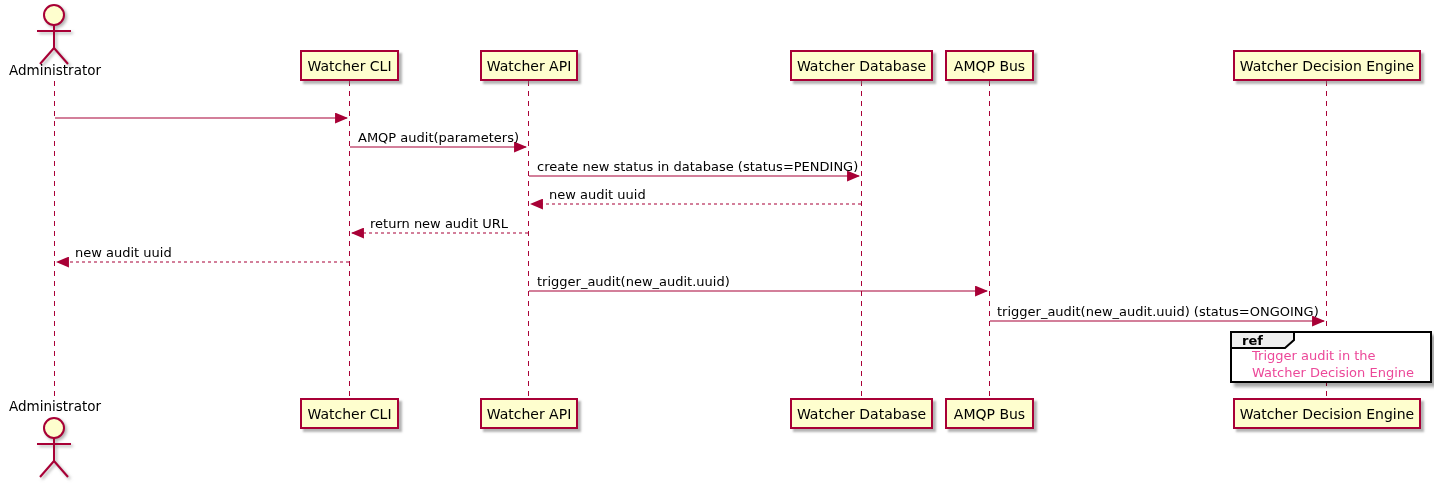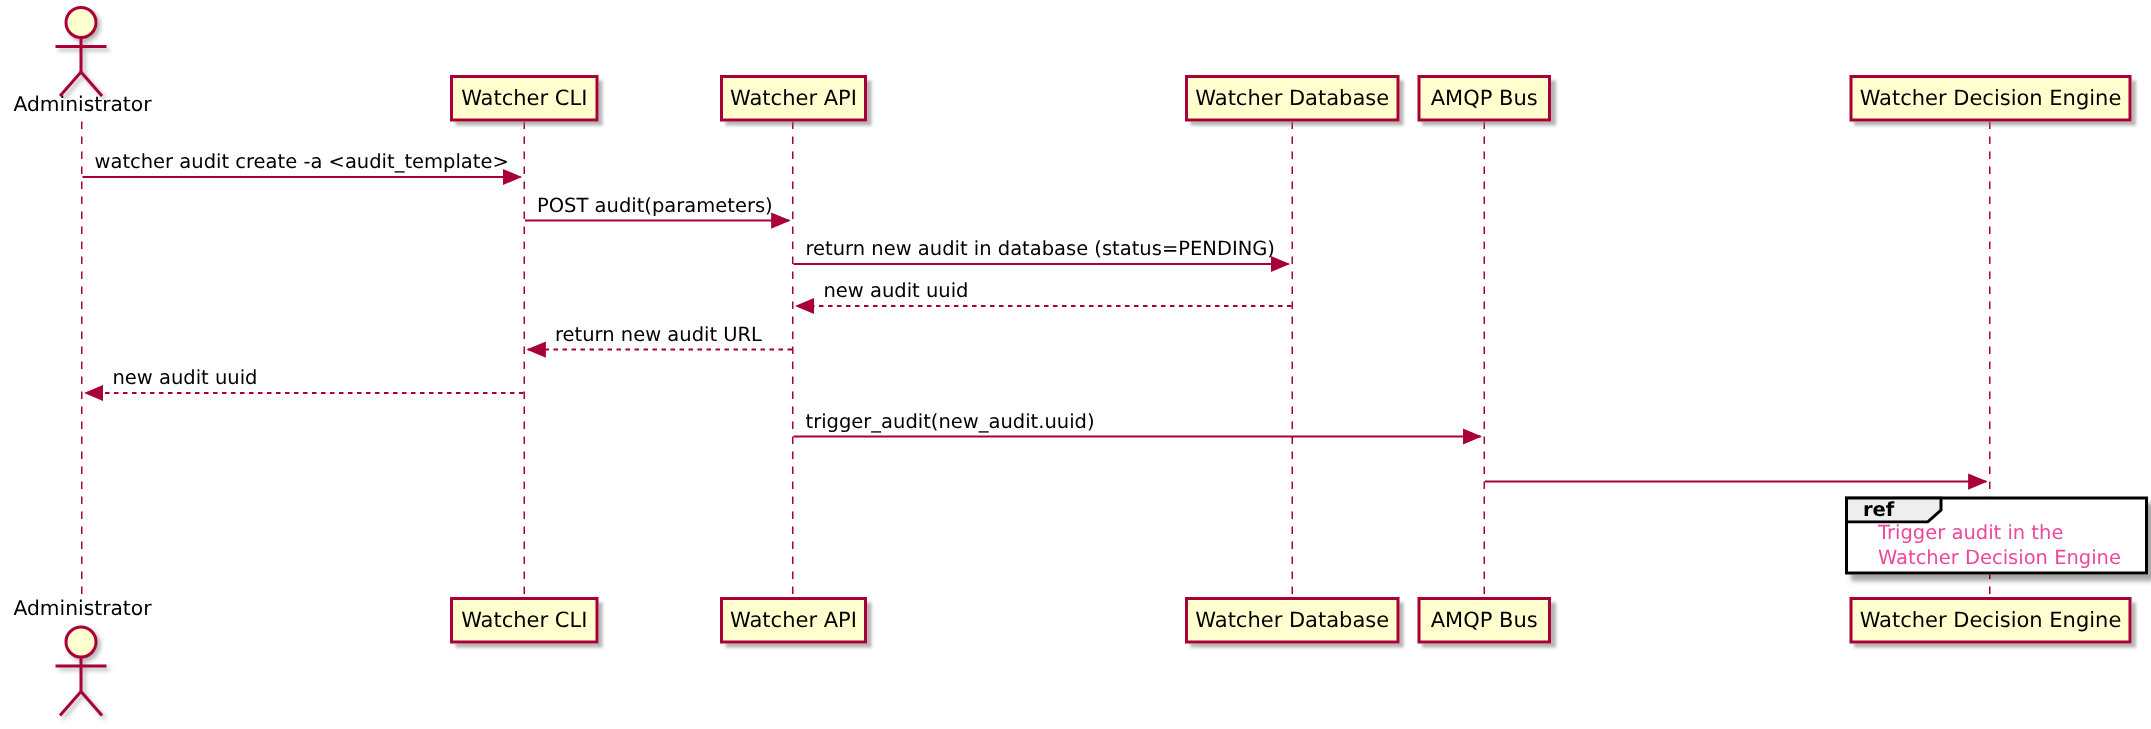--- a/index.html
+++ b/index.html
@@ -184,27 +184,27 @@
   <div class="pbox" style="left:790px;  top:398px; width:143px;">
       <span>Watcher Database</span>
     </div>
   <div class="pbox" style="left:945px;  top:398px; width:89px;">
       <span>AMQP Bus</span>
     </div>
   <div class="pbox" style="left:1233px; top:398px; width:188px;">
       <span>Watcher Decision Engine</span>
     </div>
 
-  <div class="mlabel" style="left:63px;  top:101px;">watcher audit create -a &lt;audit_template&gt;</div>
-  <div class="mlabel" style="left:358px; top:130px;">POST audit(parameters)</div>
-  <div class="mlabel" style="left:537px; top:159px;">return new audit in database (status=PENDING)</div>
+  <div class="mlabel" style="left:358px; top:130px;">AMQP audit(parameters)</div>
+  <div class="mlabel" style="left:537px; top:159px;">create new status in database (status=PENDING)</div>
   <div class="mlabel" style="left:549px; top:187px;">new audit uuid</div>
   <div class="mlabel" style="left:370px; top:216px;">return new audit URL</div>
   <div class="mlabel" style="left:75px;  top:245px;">new audit uuid</div>
   <div class="mlabel" style="left:537px; top:274px;">trigger_audit(new_audit.uuid)</div>
+  <div class="mlabel" style="left:997px; top:304px;">trigger_audit(new_audit.uuid) (status=ONGOING)</div>
 
   <div class="refbox">
     <svg class="ref-header" width="66" height="18" viewBox="0 0 66 18">
       <polygon points="1,1 64,1 64,9 55,17 1,17" fill="#EEEEEE" stroke="#000000" stroke-width="2"></polygon>
     </svg>
     <div class="ref-keyword">ref</div>
     <div class="ref-body">
       <div>Trigger audit in the</div>
       <div>Watcher Decision Engine</div>
     </div>

